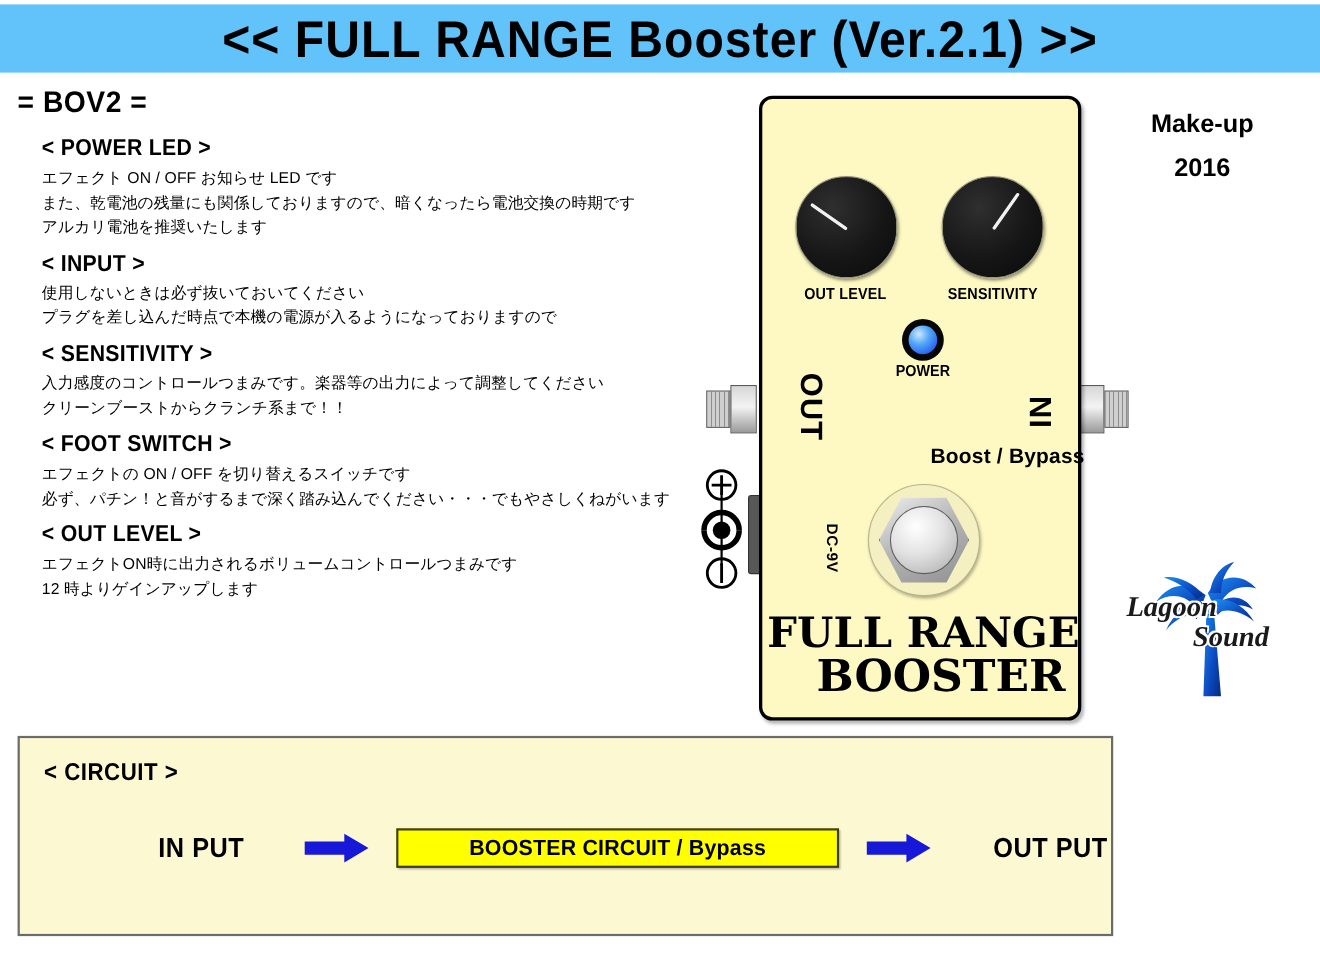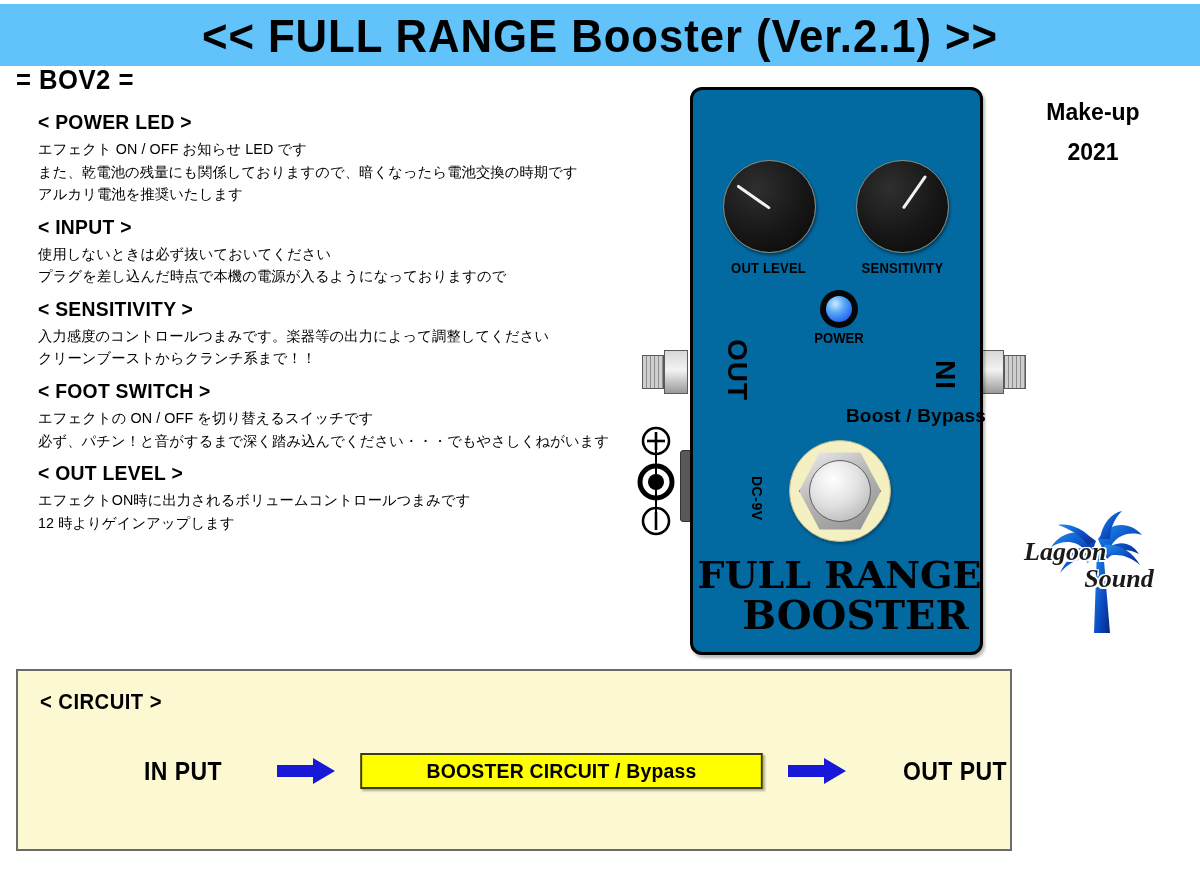--- a/index.html
+++ b/index.html
@@ -31,21 +31,21 @@
     font-weight: bold;
     font-size: 47px;
     letter-spacing: 1px;
     white-space: nowrap;
     transform: scaleX(0.93);
   }
 
   
   #left-col {
     position: absolute;
-    left: 16px; top: 65px;
+    left: 16px; top: 78px;
     width: 640px;
   }
   #model-name {
     font-weight: bold;
     font-size: 27px;
     letter-spacing: 0.5px;
     margin: 0 0 14px 0;
     font-family: "Liberation Sans", sans-serif;
     transform: scaleX(0.95);
     transform-origin: left center;
@@ -80,21 +80,21 @@
   
   #pedal-wrap {
     position: absolute;
     left: 628px; top: 80px;
     width: 430px; height: 580px;
   }
   #pedal-body {
     position: absolute;
     left: 62px; top: 7px;
     width: 293px; height: 568px;
-    background: #0369a1;
+    background: #fef9c3;
     border: 3px solid #000;
     border-radius: 12px;
     box-sizing: border-box;
     box-shadow: 2px 3px 3px rgba(0,0,0,0.28);
     z-index: 3;
   }
 
   
   .knob {
     position: absolute;
@@ -363,21 +363,21 @@
 
   <div class="sec">
     <div class="sec-head">&lt; OUT LEVEL &gt;</div>
     <div class="sec-line">エフェクトON時に出力されるボリュームコントロールつまみです</div>
     <div class="sec-line">12 時よりゲインアップします</div>
   </div>
 </div>
 
 <div id="makeup">
   <div>Make-up</div>
-  <div>2021</div>
+  <div>2016</div>
 </div>
 
 <div id="pedal-wrap">
 
   <div class="jack-ribs" id="jack-out-ribs"></div>
   <div class="jack-barrel" id="jack-out-barrel"></div>
   <div class="jack-ribs" id="jack-in-ribs"></div>
   <div class="jack-barrel" id="jack-in-barrel"></div>
 
   <div id="dc-jack"></div>

